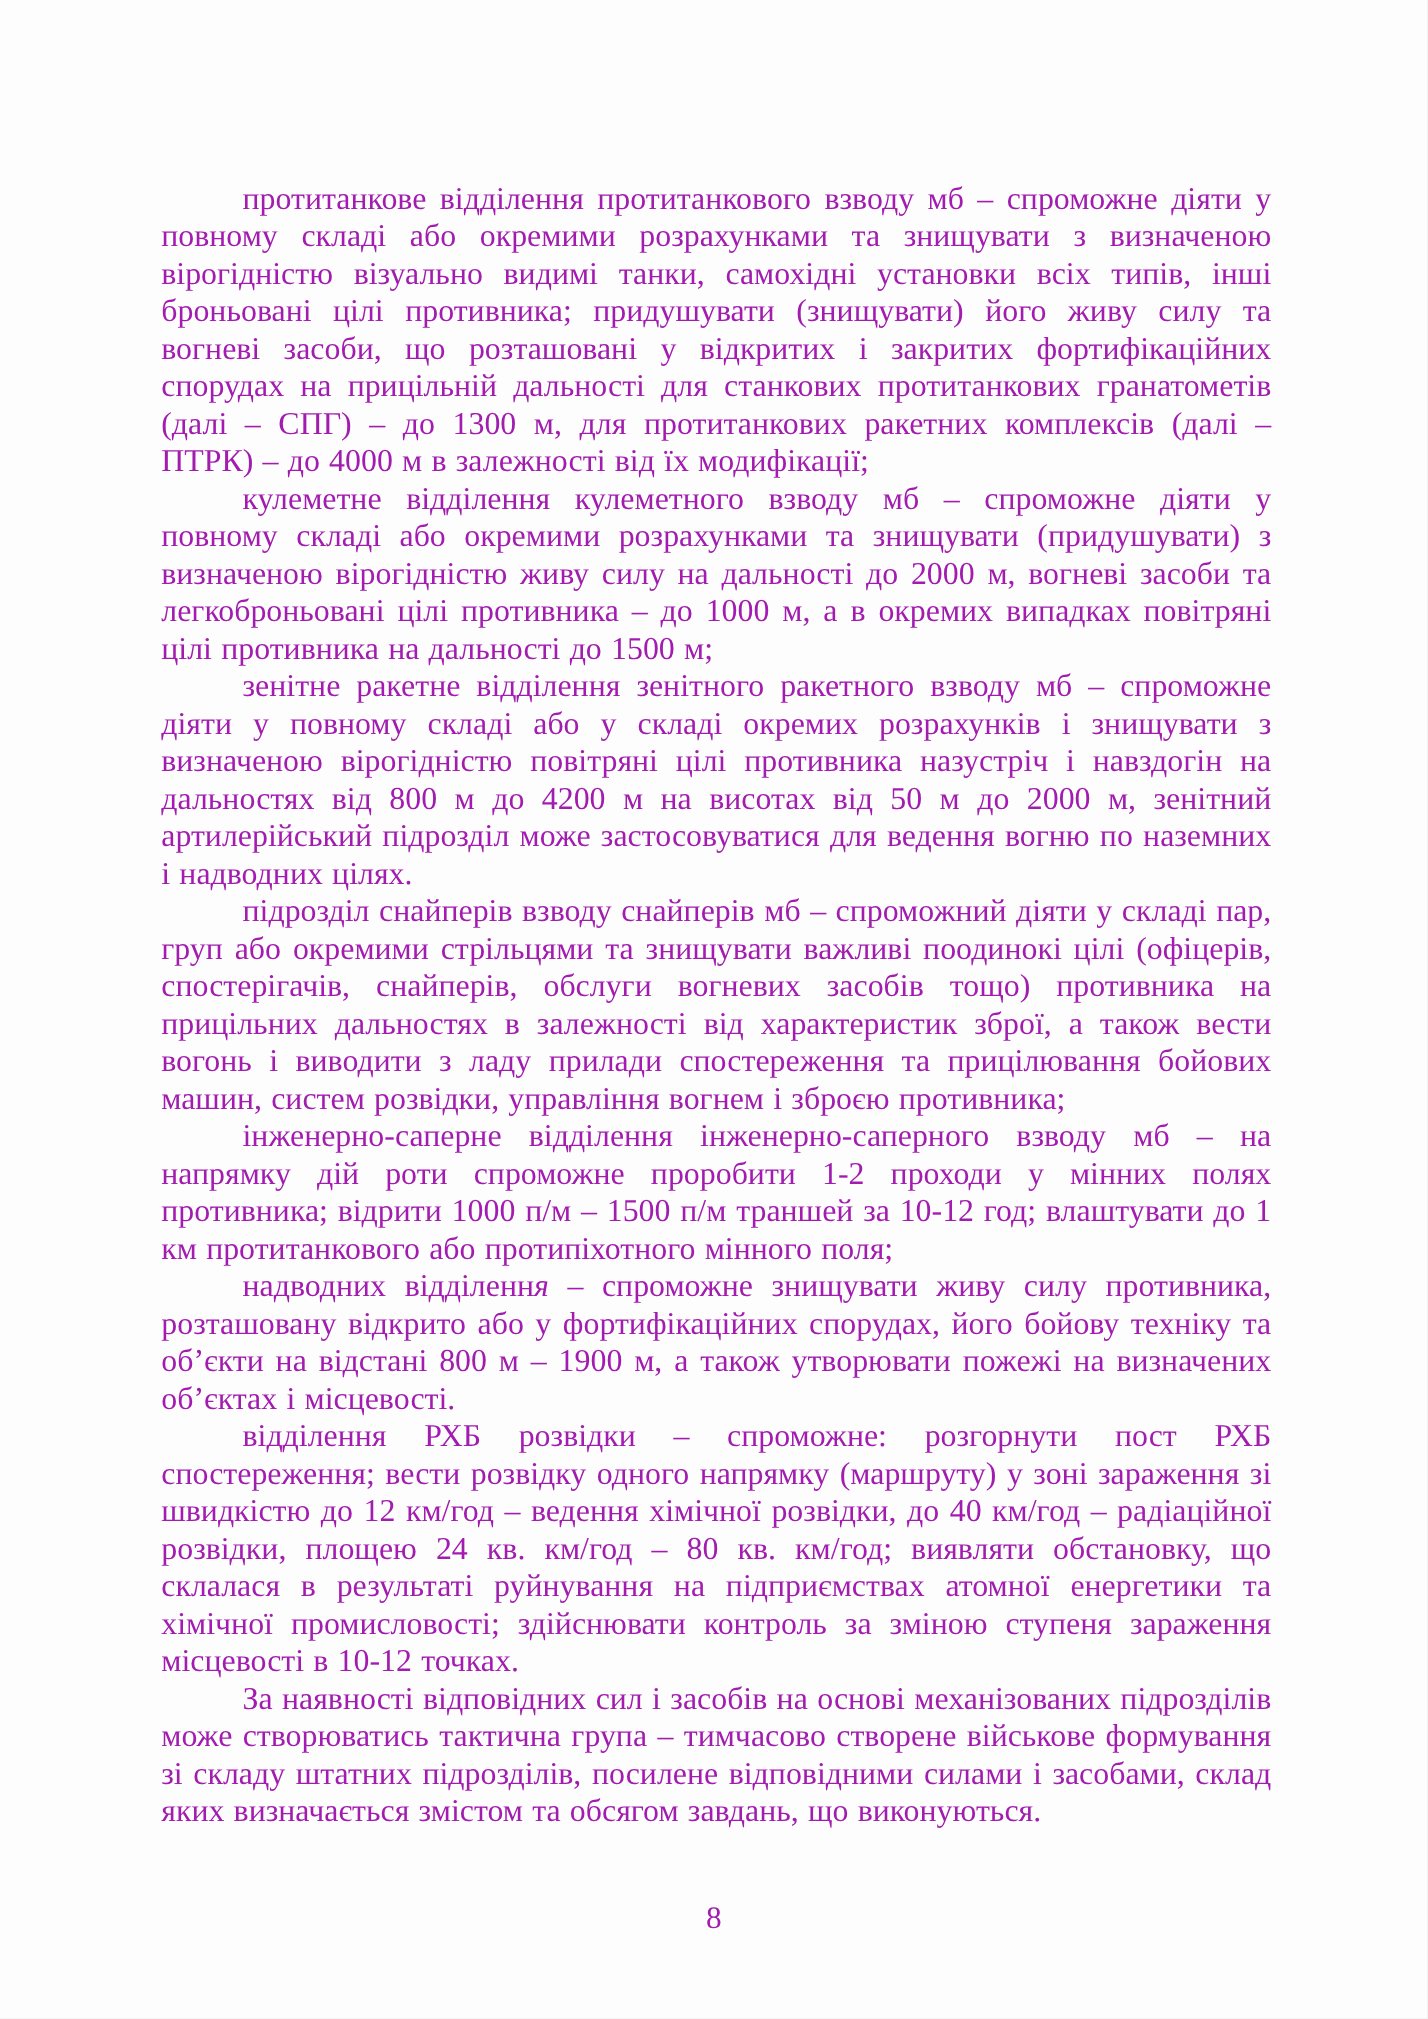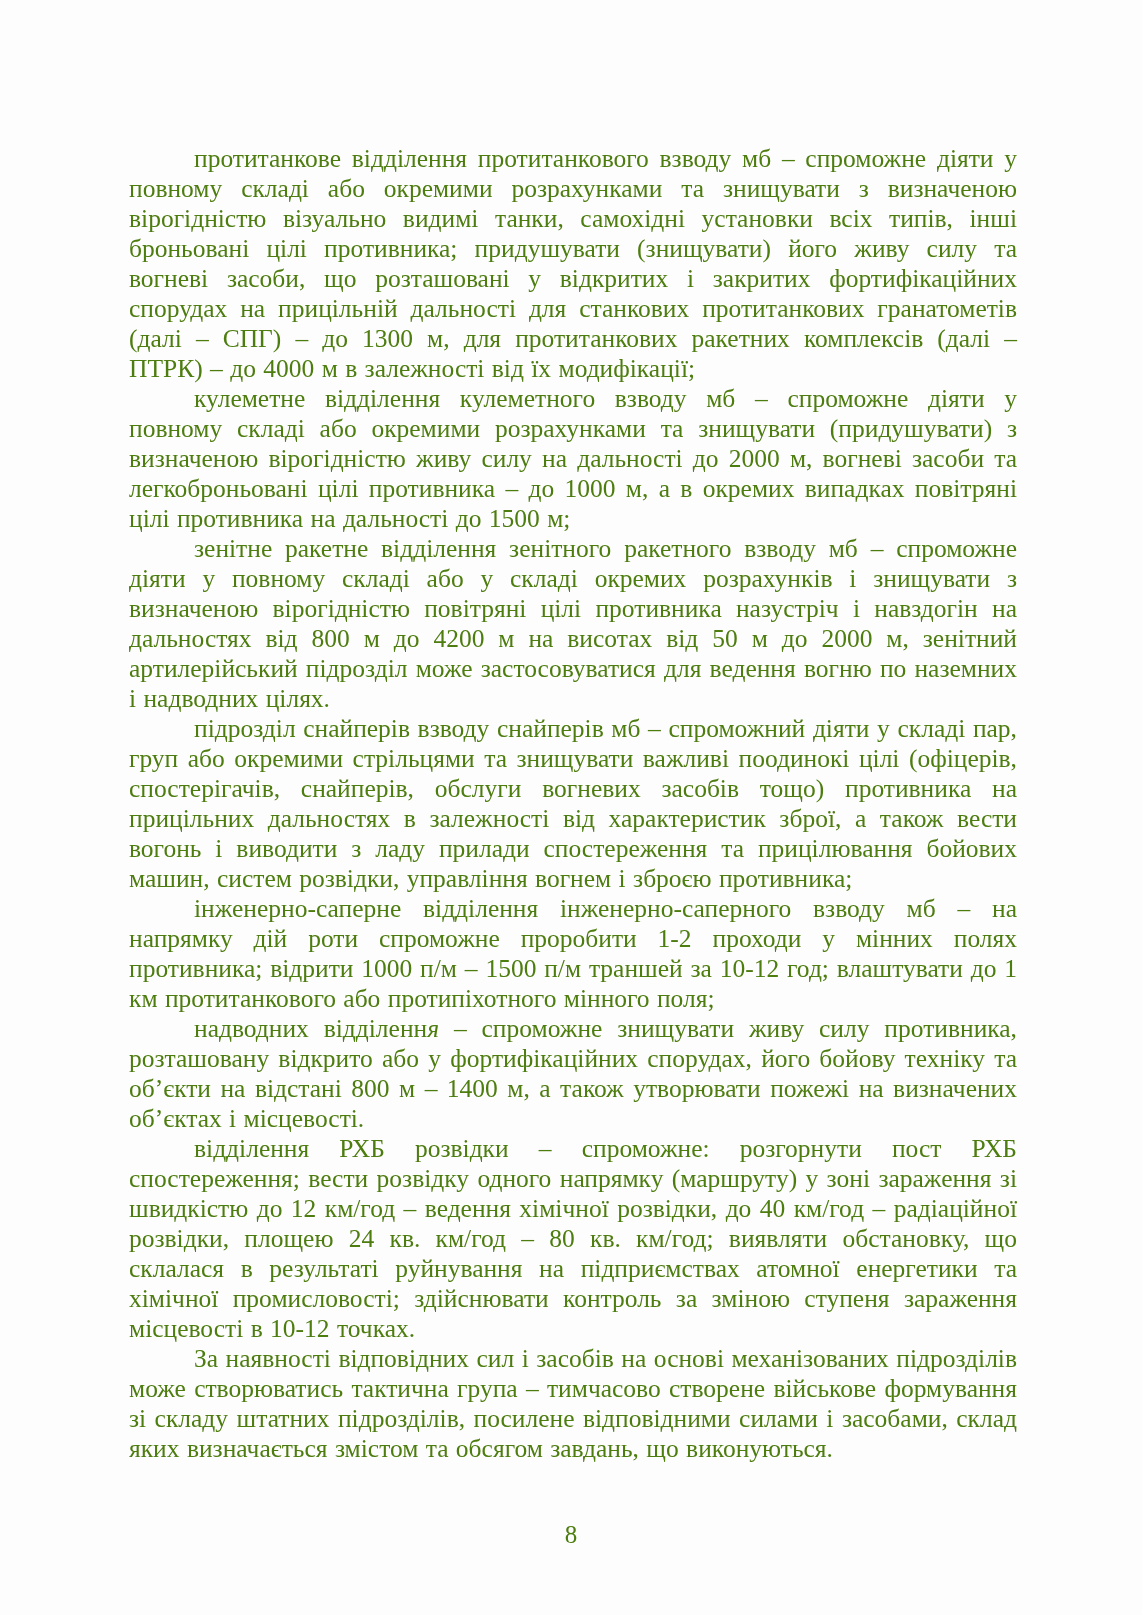--- a/index.html
+++ b/index.html
@@ -6,21 +6,21 @@
     margin: 0;
     padding: 0;
     background: #e8e8e8;
   }
   .page {
     position: relative;
     width: 1142px;
     height: 1615px;
     margin: 0 auto;
     background: #fdfdfd;
-    color: #4d7c0f;
+    color: #a21caf;
     font-family: "Liberation Serif", "DejaVu Serif", serif;
     overflow: hidden;
   }
   .content {
     position: absolute;
     left: 129px;
     top: 144px;
     width: 888px;
   }
   .para {
@@ -47,18 +47,18 @@
 </head>
 <body>
 
 <div class="page">
   <div class="content">
     <p class="para">протитанкове відділення протитанкового взводу мб – спроможне діяти у повному складі або окремими розрахунками та знищувати з визначеною вірогідністю візуально видимі танки, самохідні установки всіх типів, інші броньовані цілі противника; придушувати (знищувати) його живу силу та вогневі засоби, що розташовані у відкритих і закритих фортифікаційних спорудах на прицільній дальності для станкових протитанкових гранатометів (далі – СПГ) – до 1300 м, для протитанкових ракетних комплексів (далі – ПТРК) – до 4000 м в залежності від їх модифікації;</p>
     <p class="para">кулеметне відділення кулеметного взводу мб – спроможне діяти у повному складі або окремими розрахунками та знищувати (придушувати) з визначеною вірогідністю живу силу на дальності до 2000 м, вогневі засоби та легкоброньовані цілі противника – до 1000 м, а в окремих випадках повітряні цілі противника на дальності до 1500 м;</p>
     <p class="para">зенітне ракетне відділення зенітного ракетного взводу мб – спроможне діяти у повному складі або у складі окремих розрахунків і знищувати з визначеною вірогідністю повітряні цілі противника назустріч і навздогін на дальностях від 800 м до 4200 м на висотах від 50 м до 2000 м, зенітний артилерійський підрозділ може застосовуватися для ведення вогню по наземних і надводних цілях.</p>
     <p class="para">підрозділ снайперів взводу снайперів мб – спроможний діяти у складі пар, груп або окремими стрільцями та знищувати важливі поодинокі цілі (офіцерів, спостерігачів, снайперів, обслуги вогневих засобів тощо) противника на прицільних дальностях в залежності від характеристик зброї, а також вести вогонь і виводити з ладу прилади спостереження та прицілювання бойових машин, систем розвідки, управління вогнем і зброєю противника;</p>
     <p class="para">інженерно-саперне відділення інженерно-саперного взводу мб – на напрямку дій роти спроможне проробити 1-2 проходи у мінних полях противника; відрити 1000 п/м – 1500 п/м траншей за 10-12 год; влаштувати до 1 км протитанкового або протипіхотного мінного поля;</p>
-    <p class="para"><span>надводних відділенн</span><span class="it">я</span><span> – спроможне знищувати живу силу противника, розташовану відкрито або у фортифікаційних спорудах, його бойову техніку та об’єкти на відстані 800 м – 1400 м, а також утворювати пожежі на визначених об’єктах і місцевості.</span></p>
+    <p class="para"><span>надводних відділенн</span><span class="it">я</span><span> – спроможне знищувати живу силу противника, розташовану відкрито або у фортифікаційних спорудах, його бойову техніку та об’єкти на відстані 800 м – 1900 м, а також утворювати пожежі на визначених об’єктах і місцевості.</span></p>
     <p class="para">відділення РХБ розвідки – спроможне: розгорнути пост РХБ спостереження; вести розвідку одного напрямку (маршруту) у зоні зараження зі швидкістю до 12 км/год – ведення хімічної розвідки, до 40 км/год – радіаційної розвідки, площею 24 кв. км/год – 80 кв. км/год; виявляти обстановку, що склалася в результаті руйнування на підприємствах атомної енергетики та хімічної промисловості; здійснювати контроль за зміною ступеня зараження місцевості в 10-12 точках.</p>
     <p class="para">За наявності відповідних сил і засобів на основі механізованих підрозділів може створюватись тактична група – тимчасово створене військове формування зі складу штатних підрозділів, посилене відповідними силами і засобами, склад яких визначається змістом та обсягом завдань, що виконуються.</p>
   </div>
   <div class="page-number">8</div>
 </div>
 
 </body></html>

